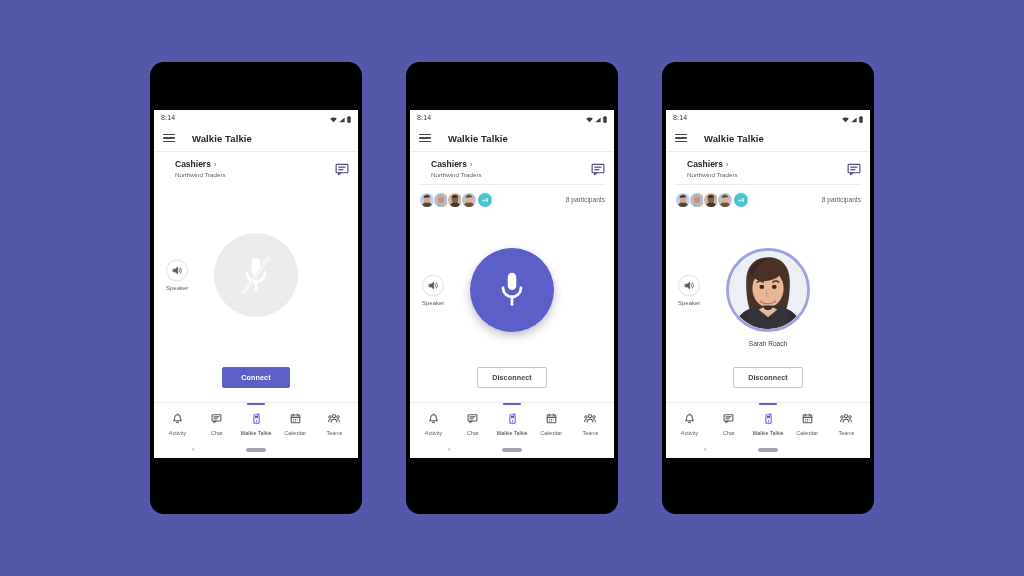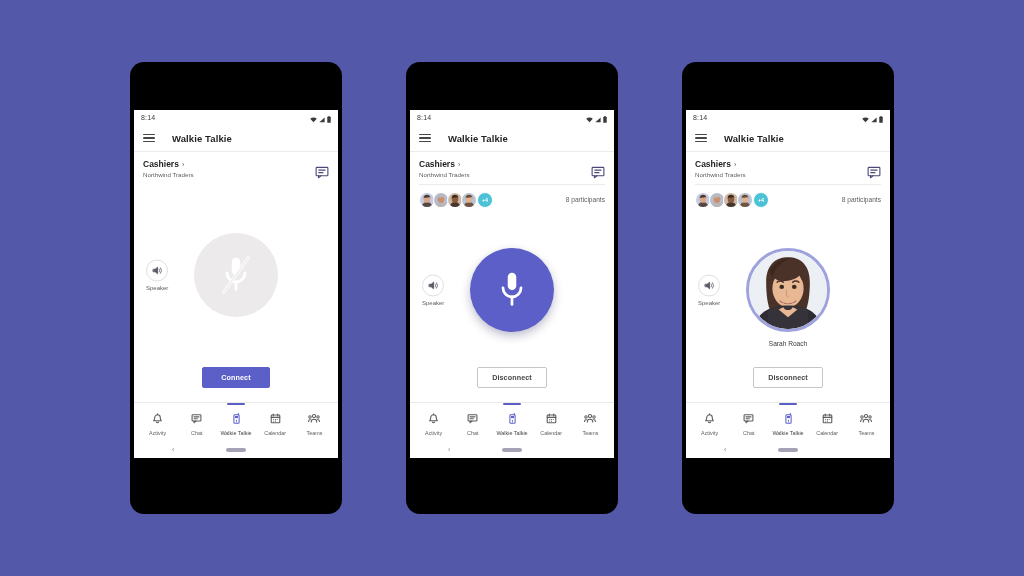--- a/index.html
+++ b/index.html
@@ -3,21 +3,21 @@
 <meta charset="utf-8">
 <style>
   * { box-sizing: border-box; margin: 0; padding: 0; }
   html, body {
     width: 1024px; height: 576px;
     overflow: hidden;
     font-family: "Liberation Sans", sans-serif;
   }
   body { background: #5358a8; position: relative; }
 
-  .stage { position: absolute; inset: 0; display: flex; align-items: center; justify-content: center; gap: 64px; }
+  .stage { position: absolute; inset: 0; display: flex; align-items: center; justify-content: center; gap: 44px; }
 
   
   .phone {
     position: relative;
     width: 212px; height: 452px;
     background: #000000;
     border-radius: 14px;
     flex: 0 0 auto;
   }
   .screen {
@@ -48,22 +48,22 @@
   .hamburger { width: 12px; display: flex; flex-direction: column; gap: 2px; cursor: pointer; }
   .hamburger i { display: block; height: 1.4px; background: #484644; border-radius: 1px; }
   .appbar-title {
     font-size: 9.5px; font-weight: bold; color: #252423;
     margin-left: 17px; letter-spacing: .1px;
   }
 
   
   .channel {
     flex: 0 0 auto;
-    padding: 7px 9px 6px 9px;
-    display: flex; align-items: flex-end; justify-content: space-between;
+    padding: 7px 9px 6px 21px;
+    display: flex; align-items: center; justify-content: space-between;
   }
   .channel-name {
     font-size: 8.5px; font-weight: bold; color: #201f1e;
     display: flex; align-items: baseline; gap: 3px;
   }
   .channel-chevron { font-size: 7px; color: #605e5c; font-weight: normal; }
   .channel-team { font-size: 6.2px; color: #605e5c; margin-top: 1.5px; }
   .chat-icon { width: 14px; height: 13px; flex: 0 0 auto; }
 
   

